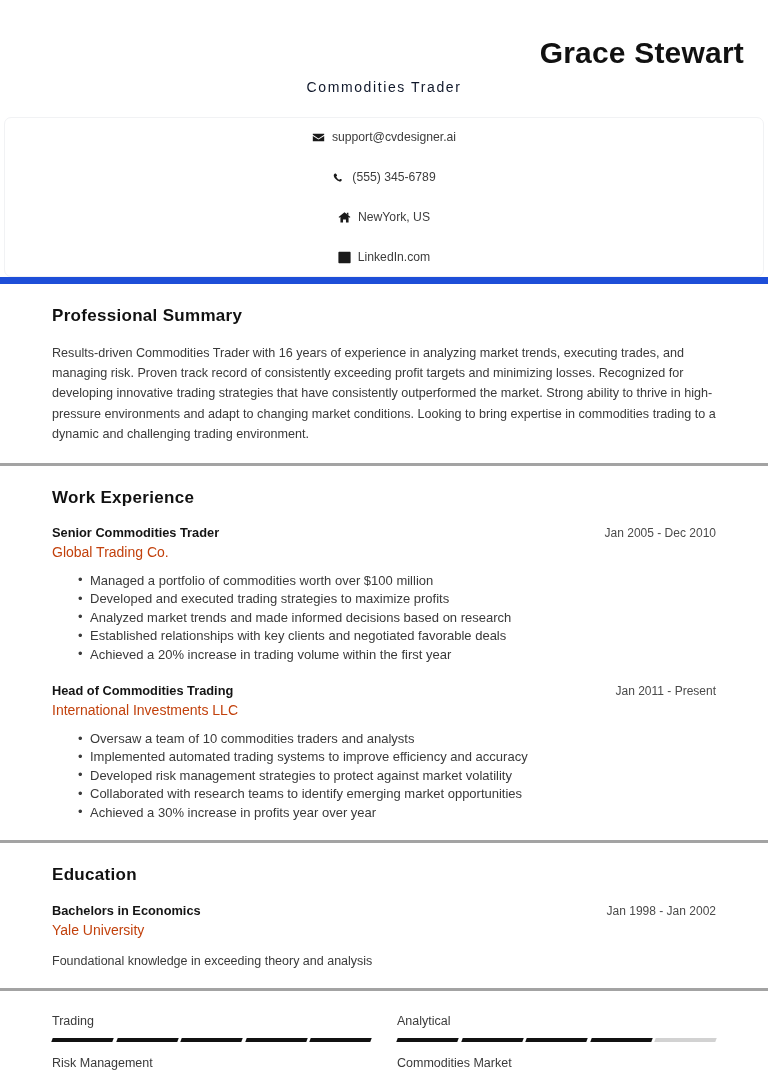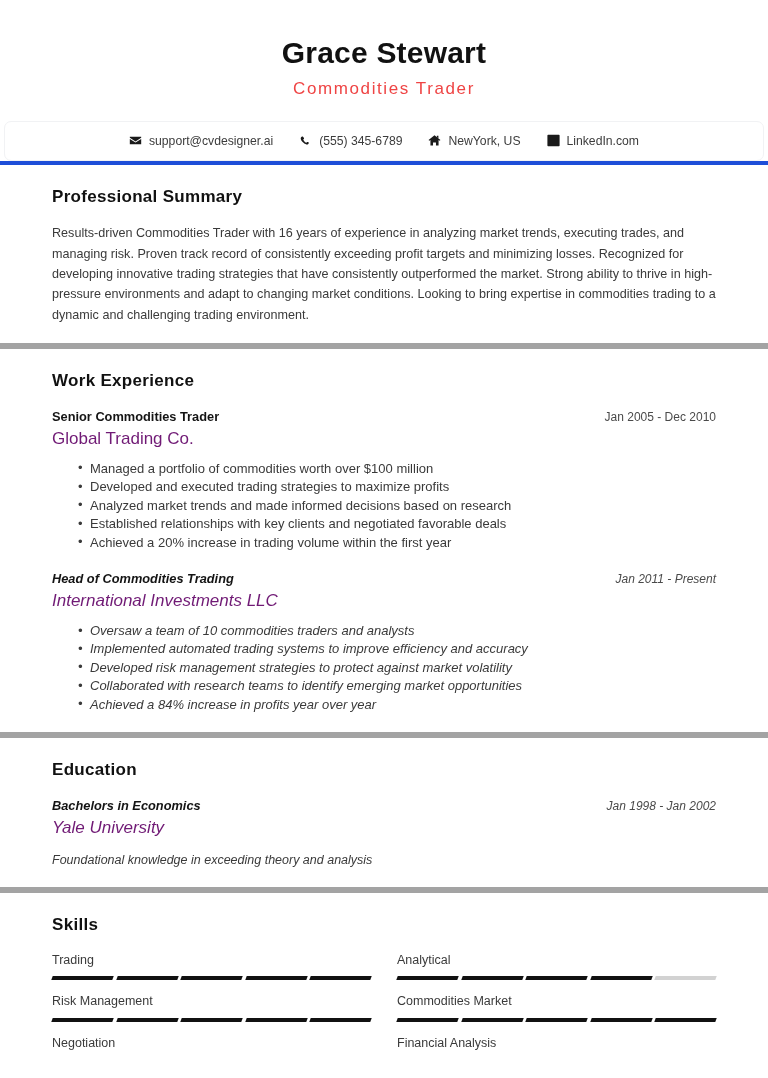--- a/index.html
+++ b/index.html
@@ -20,40 +20,42 @@
     padding: 36px 24px 22px;
     text-align: center;
   }
   .full-name {
     font-size: 30px;
     font-weight: bold;
     color: #111111;
     letter-spacing: 0.2px;
     line-height: 1.15;
     margin: 0;
+    text-align: right;
   }
   .job-title {
-    font-size: 17px;
-    color: #ef4444;
+    font-size: 14px;
+    color: #0f172a;
     letter-spacing: 1.6px;
     margin-top: 8px;
     line-height: 1.2;
   }
 
   
   .contact-bar {
     margin: 0 4px;
     border: 1px solid #f1f2f4;
     border-radius: 7px;
     padding: 12px 26px;
     display: flex;
     justify-content: center;
     align-items: center;
     gap: 26px;
     flex-wrap: nowrap;
+    flex-direction: column;
   }
   .contact-item {
     display: flex;
     align-items: center;
     gap: 7px;
     font-size: 12.2px;
     color: #3c3c3c;
     white-space: nowrap;
   }
   .contact-icon {
@@ -62,66 +64,66 @@
     justify-content: center;
     width: 13px; height: 13px;
     color: #1a1a1a;
     flex: 0 0 auto;
   }
   .contact-icon svg { display: block; }
 
   
   .section {
     padding: 22px 52px 18px;
-    border-top: 6px solid #a3a3a3;
-  }
-  .section.first { border-top: 4px solid #1d4ed8; }
+    border-top: 3px solid #a3a3a3;
+  }
+  .section.first { border-top: 7px solid #1d4ed8; }
   .section-title {
     font-size: 17px;
     font-weight: bold;
     color: #111111;
     letter-spacing: 0.3px;
     margin: 0 0 16px 0;
     line-height: 1.2;
   }
 
   
   .summary-text {
     font-size: 12.6px;
     line-height: 1.62;
     color: #3a3a3a;
     margin: 0;
     text-align: left;
   }
 
   
   .entry { margin-bottom: 18px; }
-  .entry:last-child { margin-bottom: 0; font-style: italic; }
+  .entry:last-child { margin-bottom: 0; }
   .entry-head {
     display: flex;
     justify-content: space-between;
     align-items: baseline;
     gap: 14px;
   }
   .entry-role {
     font-size: 12.8px;
     font-weight: bold;
     color: #141414;
     line-height: 1.35;
   }
   .entry-date {
     font-size: 12px;
     color: #4a4a4a;
     white-space: nowrap;
     flex: 0 0 auto;
     line-height: 1.35;
   }
   .entry-org {
-    font-size: 17px;
-    color: #701a75;
+    font-size: 14px;
+    color: #c2410c;
     margin-top: 2px;
     line-height: 1.4;
   }
   .entry-desc {
     font-size: 12.5px;
     color: #3a3a3a;
     margin-top: 11px;
     line-height: 1.5;
   }
   .bullets {
@@ -247,41 +249,40 @@
     <div class="entry-head">
       <div class="entry-role">Head of Commodities Trading</div>
       <div class="entry-date">Jan 2011 - Present</div>
     </div>
     <div class="entry-org">International Investments LLC</div>
     <ul class="bullets">
       <li>Oversaw a team of 10 commodities traders and analysts</li>
       <li>Implemented automated trading systems to improve efficiency and accuracy</li>
       <li>Developed risk management strategies to protect against market volatility</li>
       <li>Collaborated with research teams to identify emerging market opportunities</li>
-      <li>Achieved a 84% increase in profits year over year</li>
+      <li>Achieved a 30% increase in profits year over year</li>
     </ul>
   </div>
 </div>
 
 <div class="section">
   <h2 class="section-title">Education</h2>
 
 
   <div class="entry">
     <div class="entry-head">
       <div class="entry-role">Bachelors in Economics</div>
       <div class="entry-date">Jan 1998 - Jan 2002</div>
     </div>
     <div class="entry-org">Yale University</div>
     <div class="entry-desc">Foundational knowledge in exceeding theory and analysis</div>
   </div>
 </div>
 
 <div class="section">
-  <h2 class="section-title">Skills</h2>
   <div class="skills-grid">
       <div class="skill">
         <div class="skill-name">Trading</div>
         <div class="skill-bar">
           <span class="skill-seg on"></span>
           <span class="skill-seg on"></span>
           <span class="skill-seg on"></span>
           <span class="skill-seg on"></span>
           <span class="skill-seg on"></span>
         </div>

